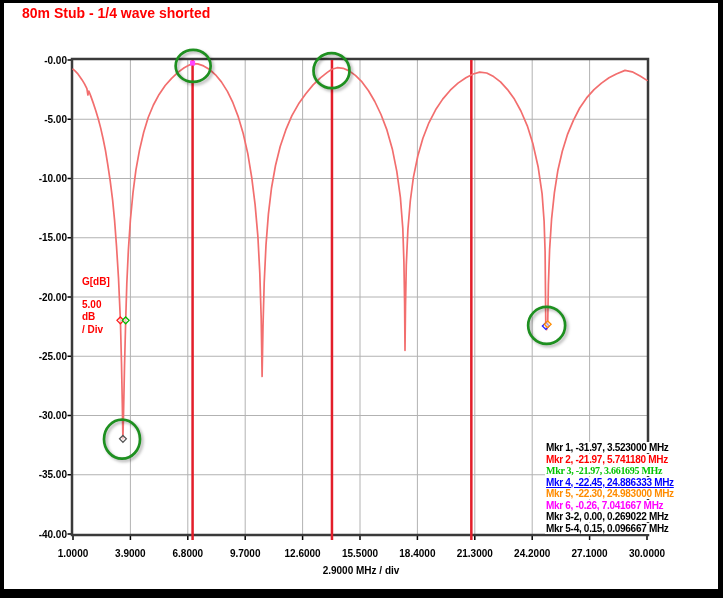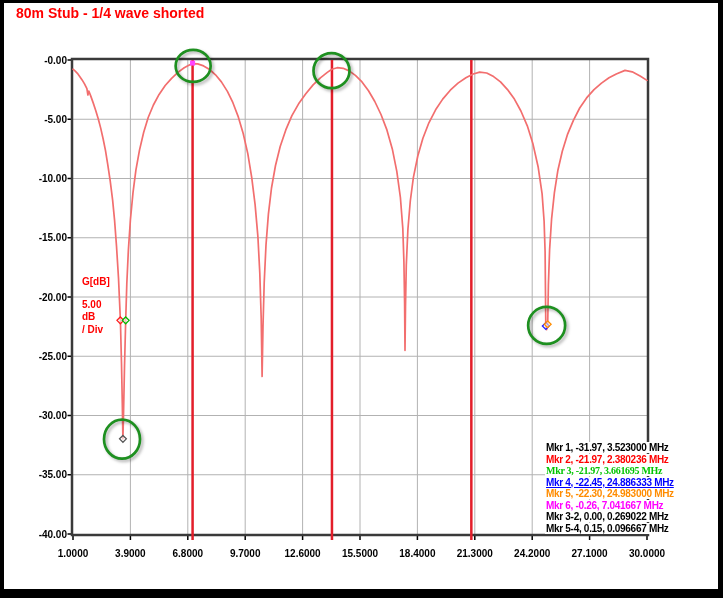--- a/index.html
+++ b/index.html
@@ -1,20 +1,20 @@
 <!DOCTYPE html>
 <html><head>
 <meta charset="utf-8">
 <style>
   html,body{margin:0;padding:0;background:#888;}
   .frame{position:relative;width:723px;height:598px;background:#ffffff;overflow:hidden;
          font-family:"Liberation Sans",sans-serif;}
   .outer-border{position:absolute;inset:0;border:solid #000;border-width:3px 5px 9px 4px;
                 pointer-events:none;z-index:20;}
-  .title{position:absolute;left:16px;top:5px;font:bold 14px "Liberation Sans",sans-serif;
+  .title{position:absolute;left:22px;top:5px;font:bold 14px "Liberation Sans",sans-serif;
          color:#ff0000;white-space:nowrap;z-index:5;}
   #plot-svg{position:absolute;left:0;top:0;z-index:1;}
   .tick{font:bold 10px "Liberation Sans",sans-serif;fill:#000000;}
   .gdb{position:absolute;left:82px;top:276px;font:bold 10px "Liberation Sans",sans-serif;
        color:#ff0000;z-index:5;}
   .yscale{position:absolute;left:82px;top:299px;width:36px;text-align:left;
           font:bold 10px "Liberation Sans",sans-serif;line-height:12.3px;color:#ff0000;z-index:5;}
   .xlabel{position:absolute;left:281px;top:565px;width:160px;text-align:center;
           font:bold 10px "Liberation Sans",sans-serif;color:#000;z-index:5;}
   .legend{position:absolute;left:501px;top:437px;z-index:6;margin-left:44px;}
@@ -103,24 +103,25 @@
     </svg>
 
   <div class="gdb" style="color: rgb(255, 0, 0);">G[dB]</div>
 
   <div class="yscale" style="color: rgb(255, 0, 0);">
     <div>5.00</div>
     <div>dB</div>
     <div>/ Div</div>
   </div>
 
+  <div class="xlabel">2.9000 MHz / div</div>
 
   <div class="legend" id="legend">
       <div class="lrow"><span style="color: rgb(0, 0, 0);">Mkr 1, -31.97, 3.523000 MHz</span></div>
-      <div class="lrow"><span style="color: rgb(255, 0, 0);">Mkr 2, -21.97, 2.380236 MHz</span></div>
+      <div class="lrow"><span style="color: rgb(255, 0, 0);">Mkr 2, -21.97, 5.741180 MHz</span></div>
       <div class="lrow"><span style="color: rgb(0, 196, 0); font-family: Liberation Serif, serif;">Mkr 3, -21.97, 3.661695 MHz</span></div>
       <div class="lrow"><span style="color: rgb(0, 0, 255); text-decoration: underline;">Mkr 4, -22.45, 24.886333 MHz</span></div>
       <div class="lrow"><span style="color: rgb(255, 140, 0);">Mkr 5, -22.30, 24.983000 MHz</span></div>
       <div class="lrow"><span style="color: rgb(255, 0, 255);">Mkr 6, -0.26, 7.041667 MHz</span></div>
       <div class="lrow"><span style="color: rgb(0, 0, 0);">Mkr 3-2, 0.00, 0.269022 MHz</span></div>
       <div class="lrow"><span style="color: rgb(0, 0, 0);">Mkr 5-4, 0.15, 0.096667 MHz</span></div>
     </div>
 
   <div class="outer-border"></div>
 </div>

